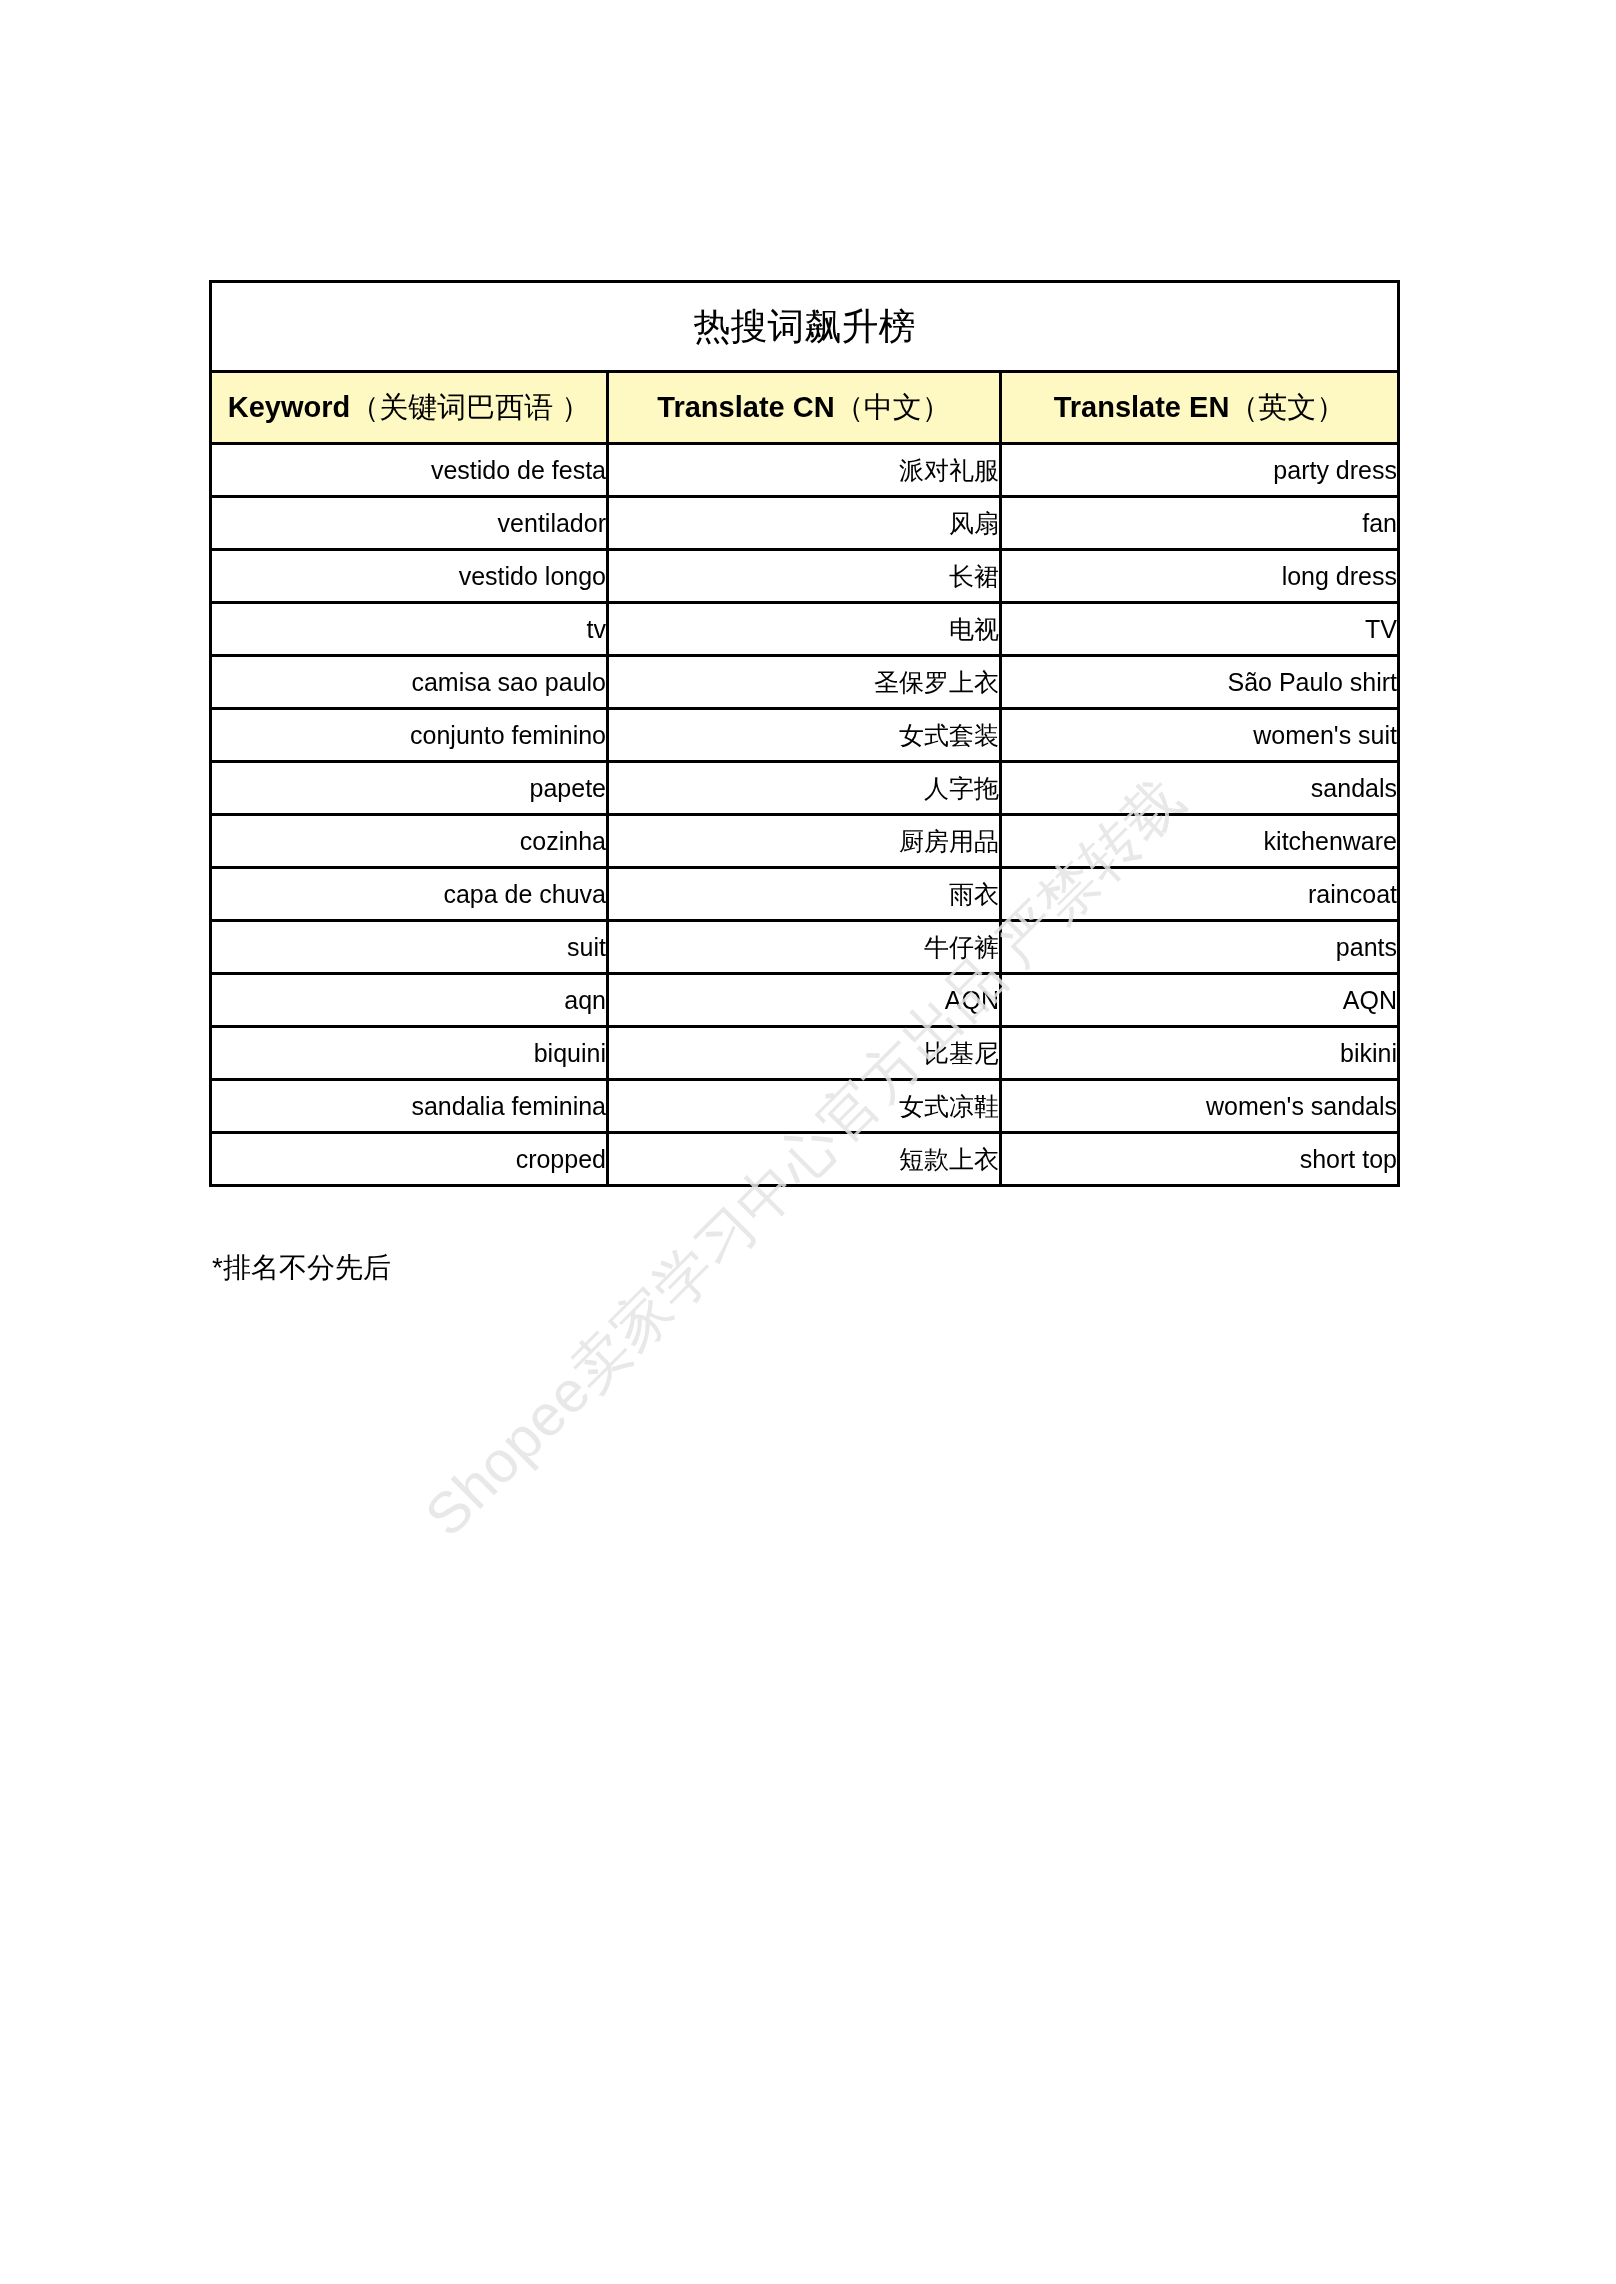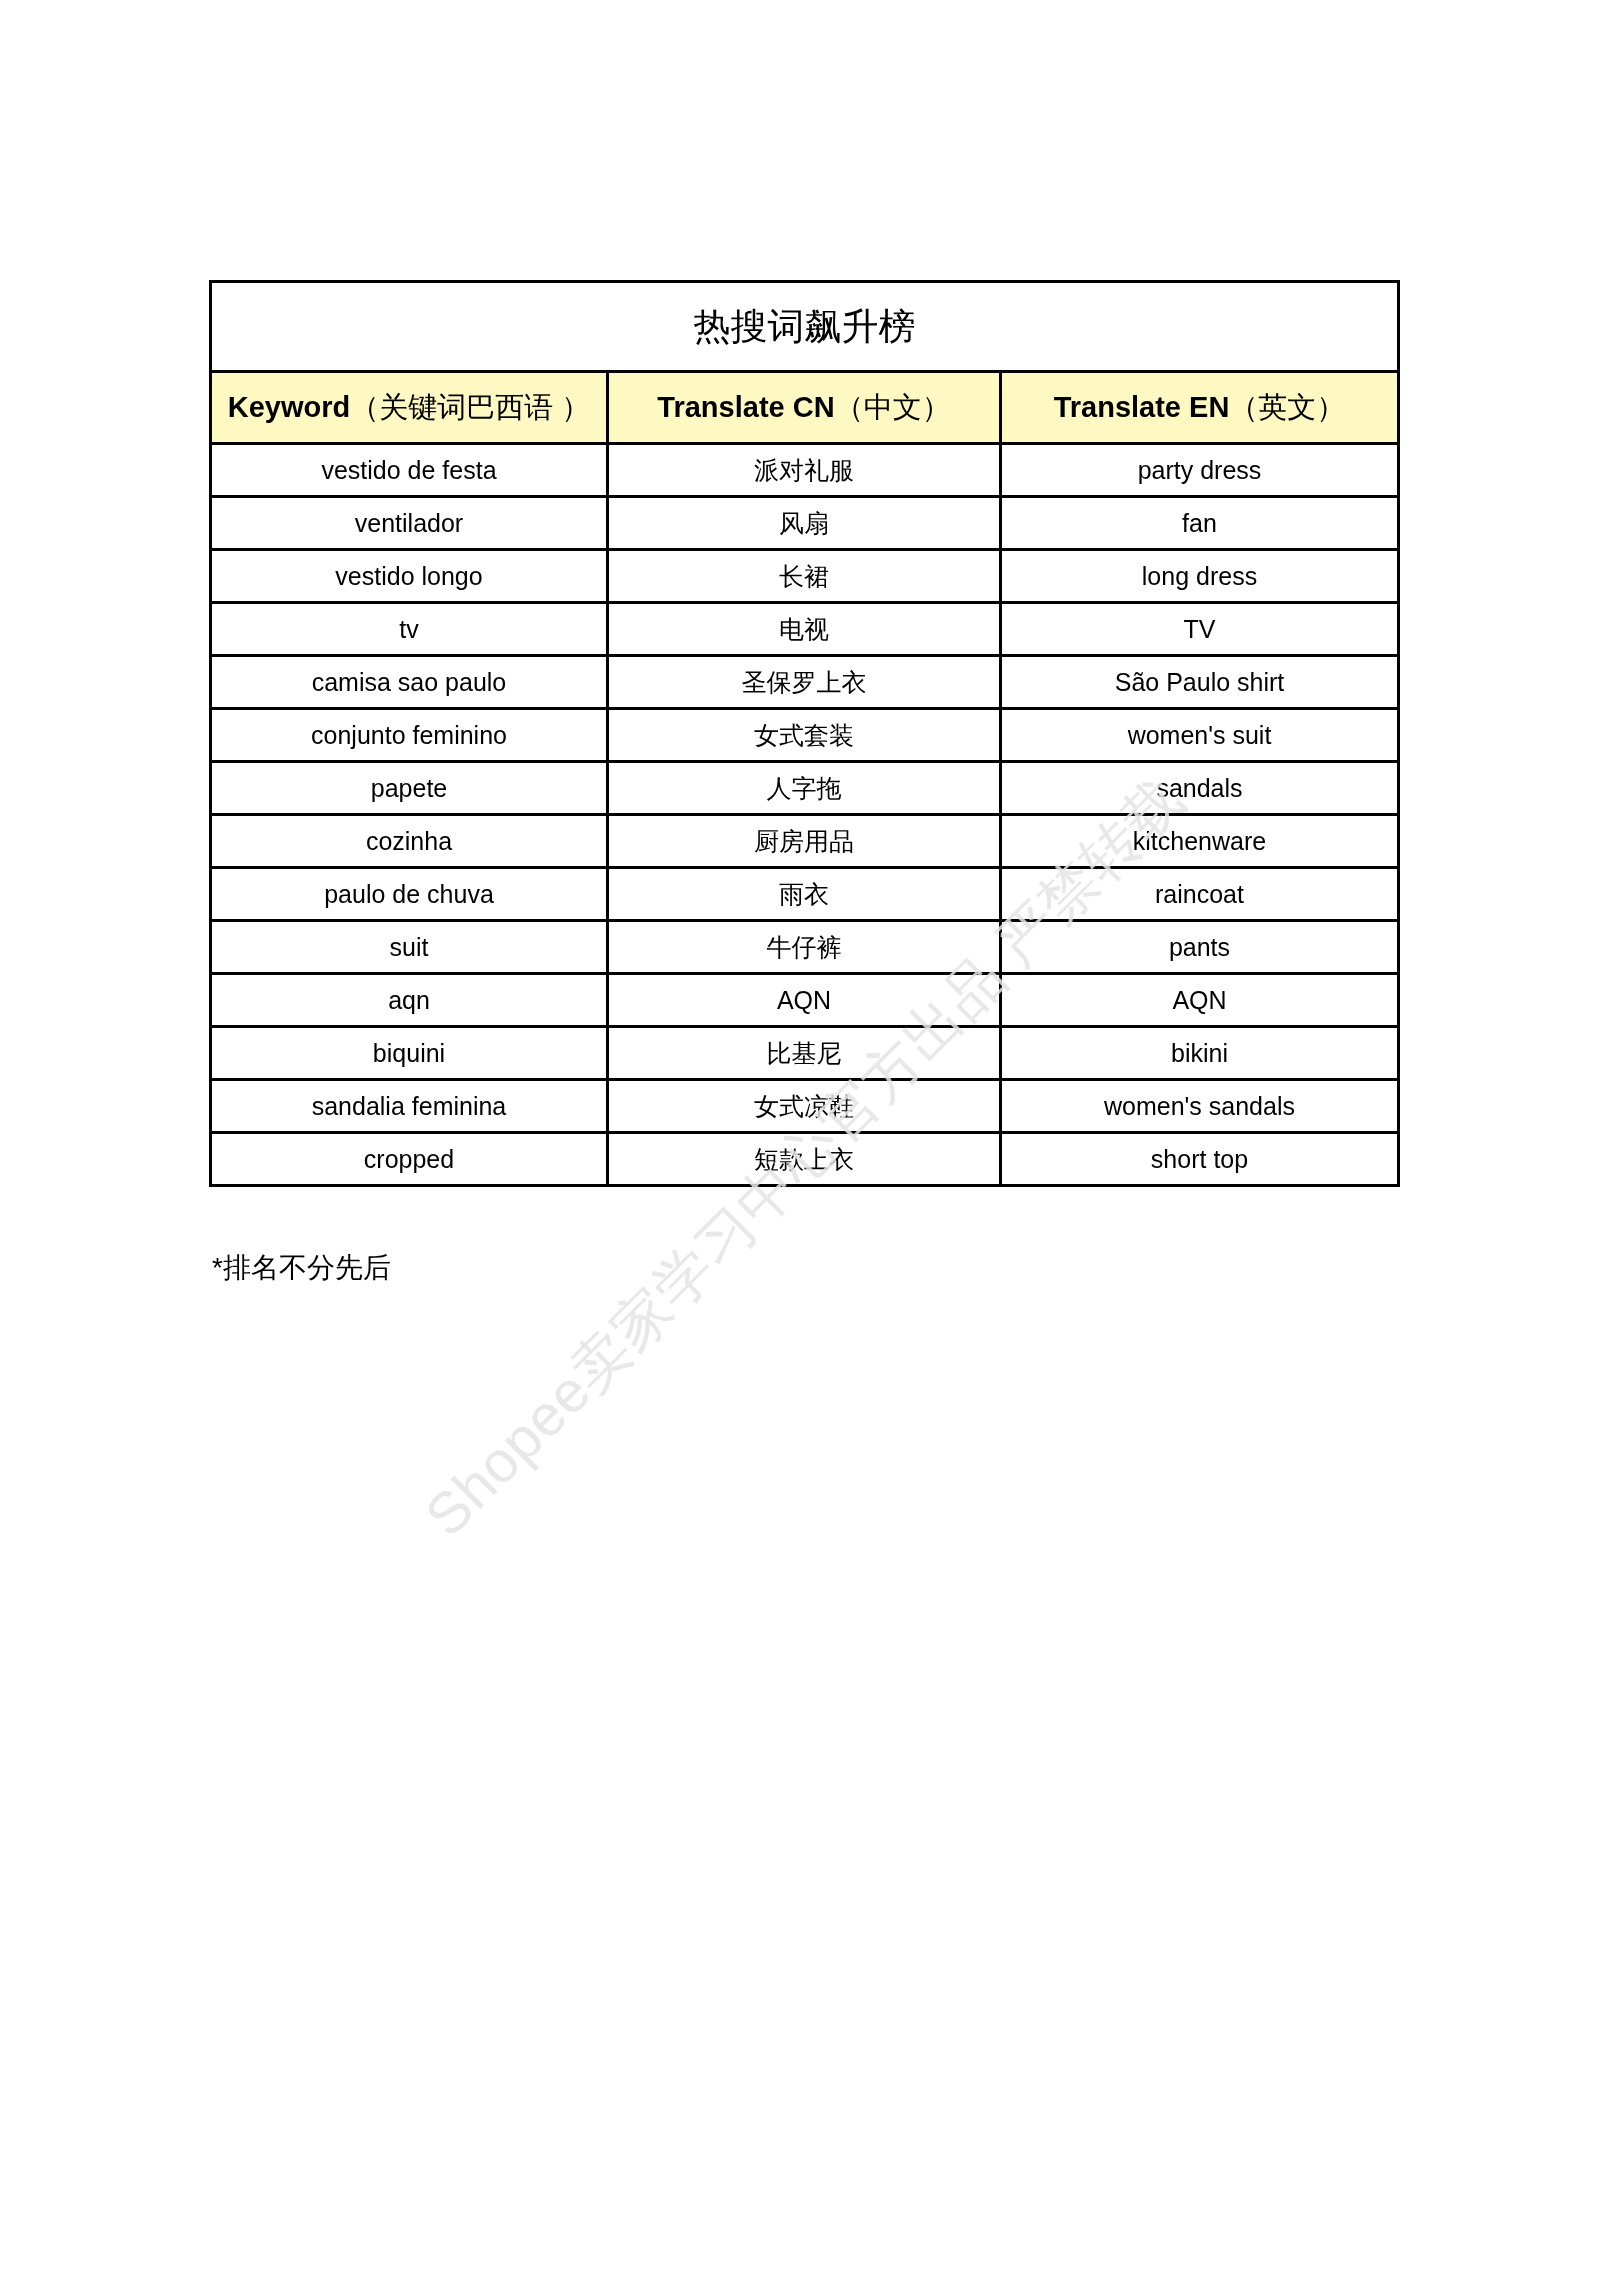--- a/index.html
+++ b/index.html
@@ -55,20 +55,21 @@
       background: #fef9c3;
       font-size: 29px;
     }
     .hdr-bold { font-weight: bold; }
     .hdr-cjk { font-weight: normal; }
 
     tr.data-row td {
       height: 50px;
       font-size: 25px;
       background: transparent;
+      text-align: right;
     }
 
     .footnote {
       position: absolute;
       left: 212px;
       top: 1251px;
       font-size: 28px;
       line-height: 34px;
       z-index: 1;
     }
@@ -144,21 +145,21 @@
         <td>papete</td>
         <td>人字拖</td>
         <td>sandals</td>
       </tr>
       <tr class="data-row">
         <td>cozinha</td>
         <td>厨房用品</td>
         <td>kitchenware</td>
       </tr>
       <tr class="data-row">
-        <td>paulo de chuva</td>
+        <td>capa de chuva</td>
         <td>雨衣</td>
         <td>raincoat</td>
       </tr>
       <tr class="data-row">
         <td>suit</td>
         <td>牛仔裤</td>
         <td>pants</td>
       </tr>
       <tr class="data-row">
         <td>aqn</td>

